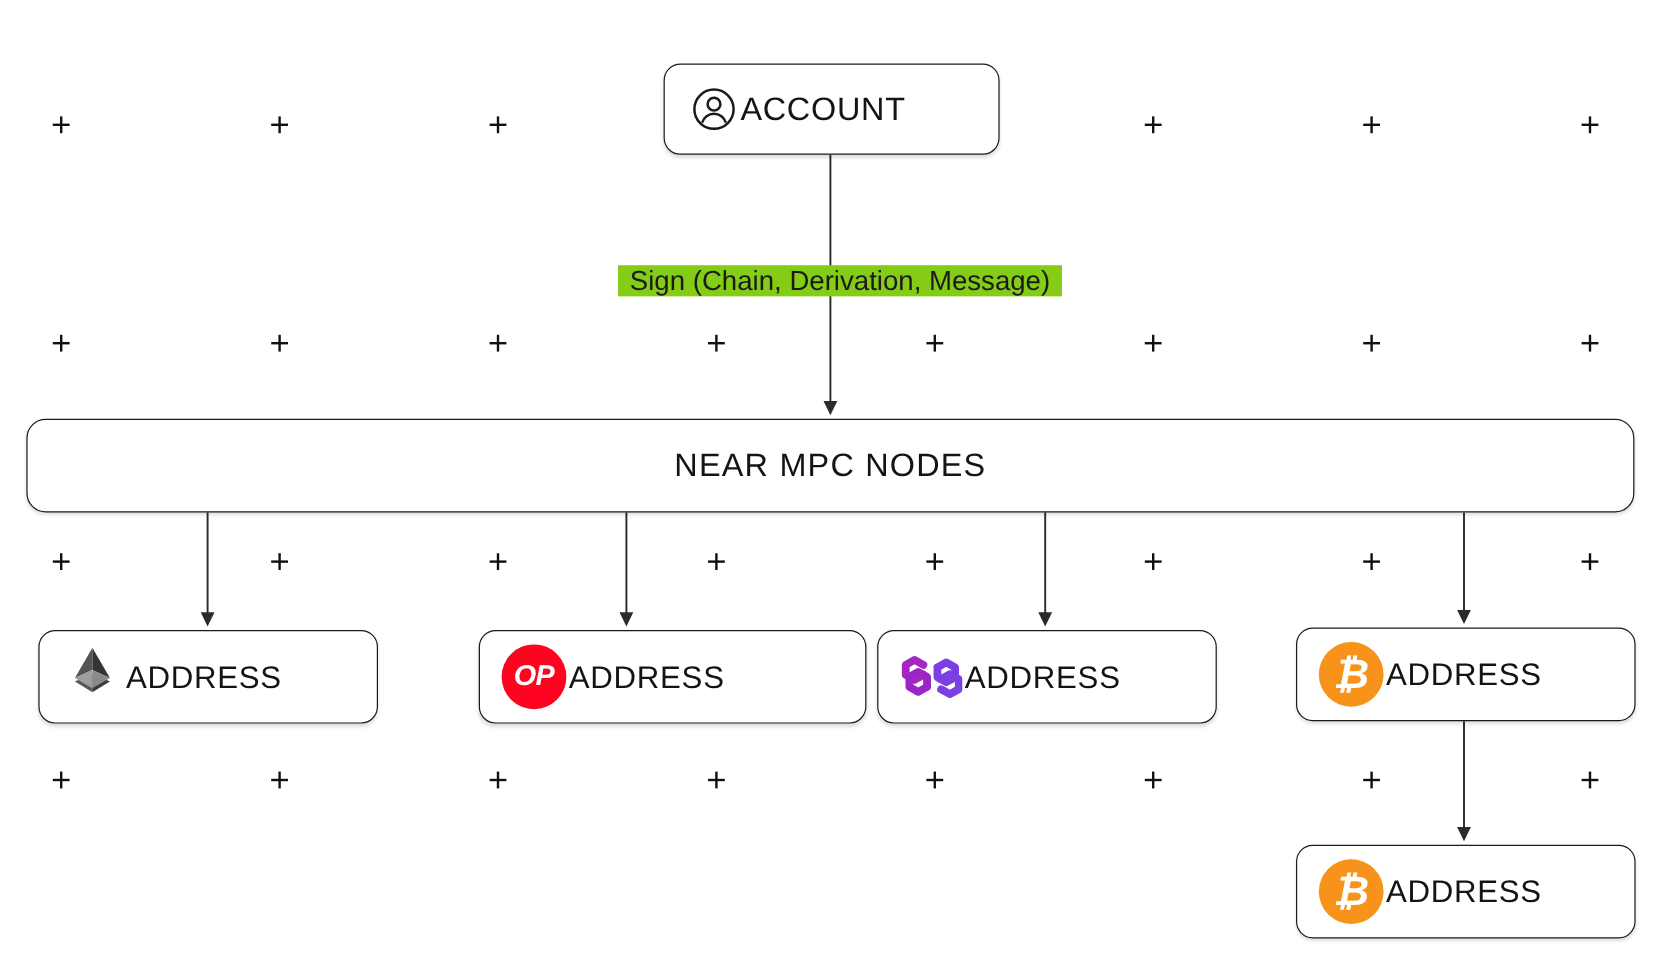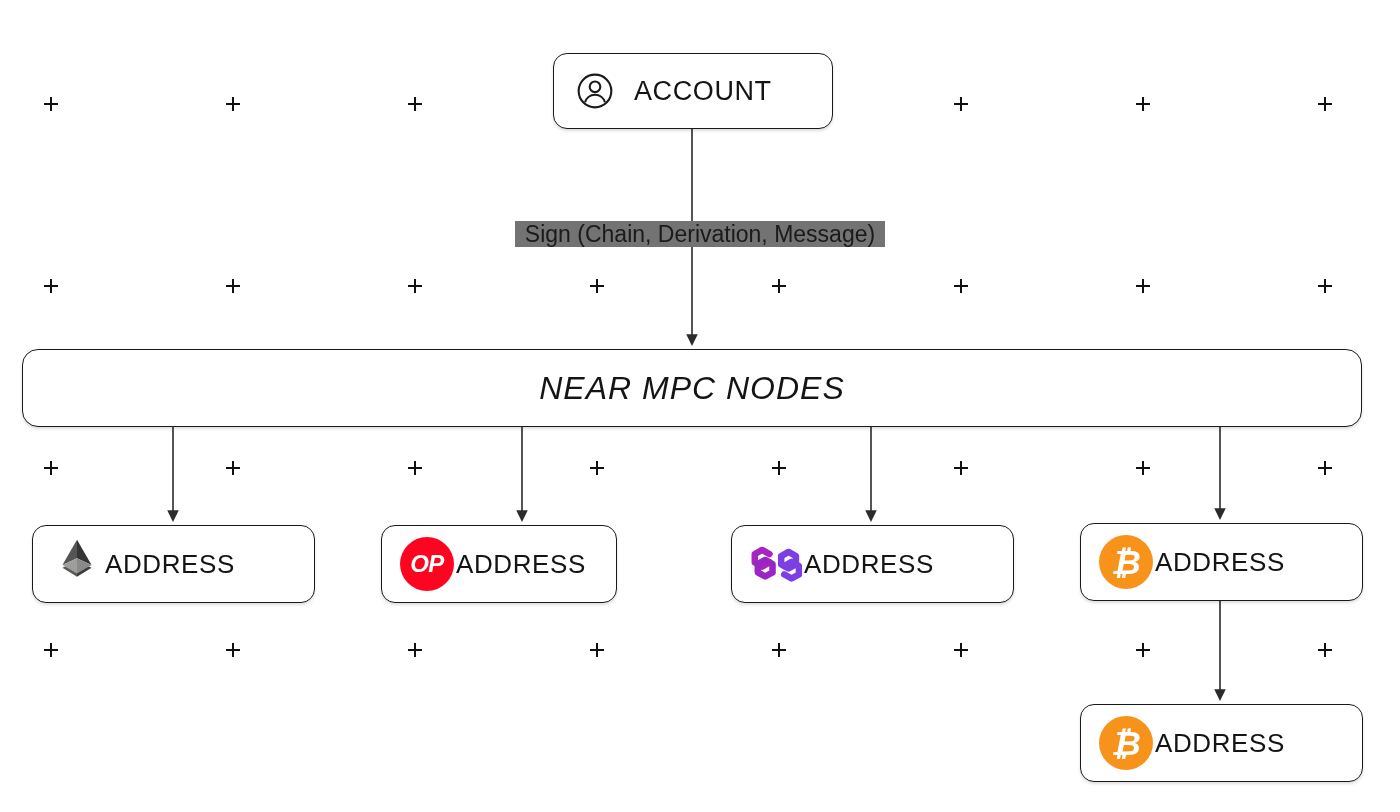--- a/index.html
+++ b/index.html
@@ -77,47 +77,46 @@
     font-weight: 400;
   }
 
   
   #node-account {
     left: 553px;
     top: 53px;
     width: 280px;
     height: 76px;
     padding-left: 22px;
-    gap: 20px;
+    gap: 3px;
   }
   #node-account .node-label { font-size: 27px; }
 
   
   #node-mpc {
     left: 22px;
     top: 349px;
     width: 1340px;
     height: 78px;
     border-radius: 16px;
     justify-content: center;
   }
   #node-mpc .node-label {
-    font-size: 32px;
+    font-size: 27px;
     letter-spacing: 1px;
-    font-style: italic;
   }
 
   
   .addr-card {
     height: 78px;
     padding-left: 18px;
     gap: 2px;
   }
   #node-eth { left: 32px;   top: 525px; width: 283px; }
-  #node-op  { left: 381px;  top: 525px; width: 236px; }
+  #node-op  { left: 399px;  top: 525px; width: 323px; }
   #node-pol { left: 731px;  top: 525px; width: 283px; }
   #node-btc1{ left: 1080px; top: 523px; width: 283px; }
   #node-btc2{ left: 1080px; top: 704px; width: 283px; }
 
   
   .icon-wrap {
     flex: 0 0 auto;
     display: flex;
     align-items: center;
     justify-content: center;
@@ -161,21 +160,21 @@
     z-index: 2;
     left: 0;
     top: 221px;
     width: 1400px;
     text-align: center;
     font-size: 23px;
     color: #1a1a1a;
     background: transparent;
   }
   #edge-sign-label span {
-    background: #737373;
+    background: #84cc16;
     padding: 0 10px;
   }
 </style>
 </head>
 <body>
 
 <div id="canvas">
 
   <div id="grid-layer">
       <div class="grid-plus" style="left: 51px; top: 104px;"></div>

